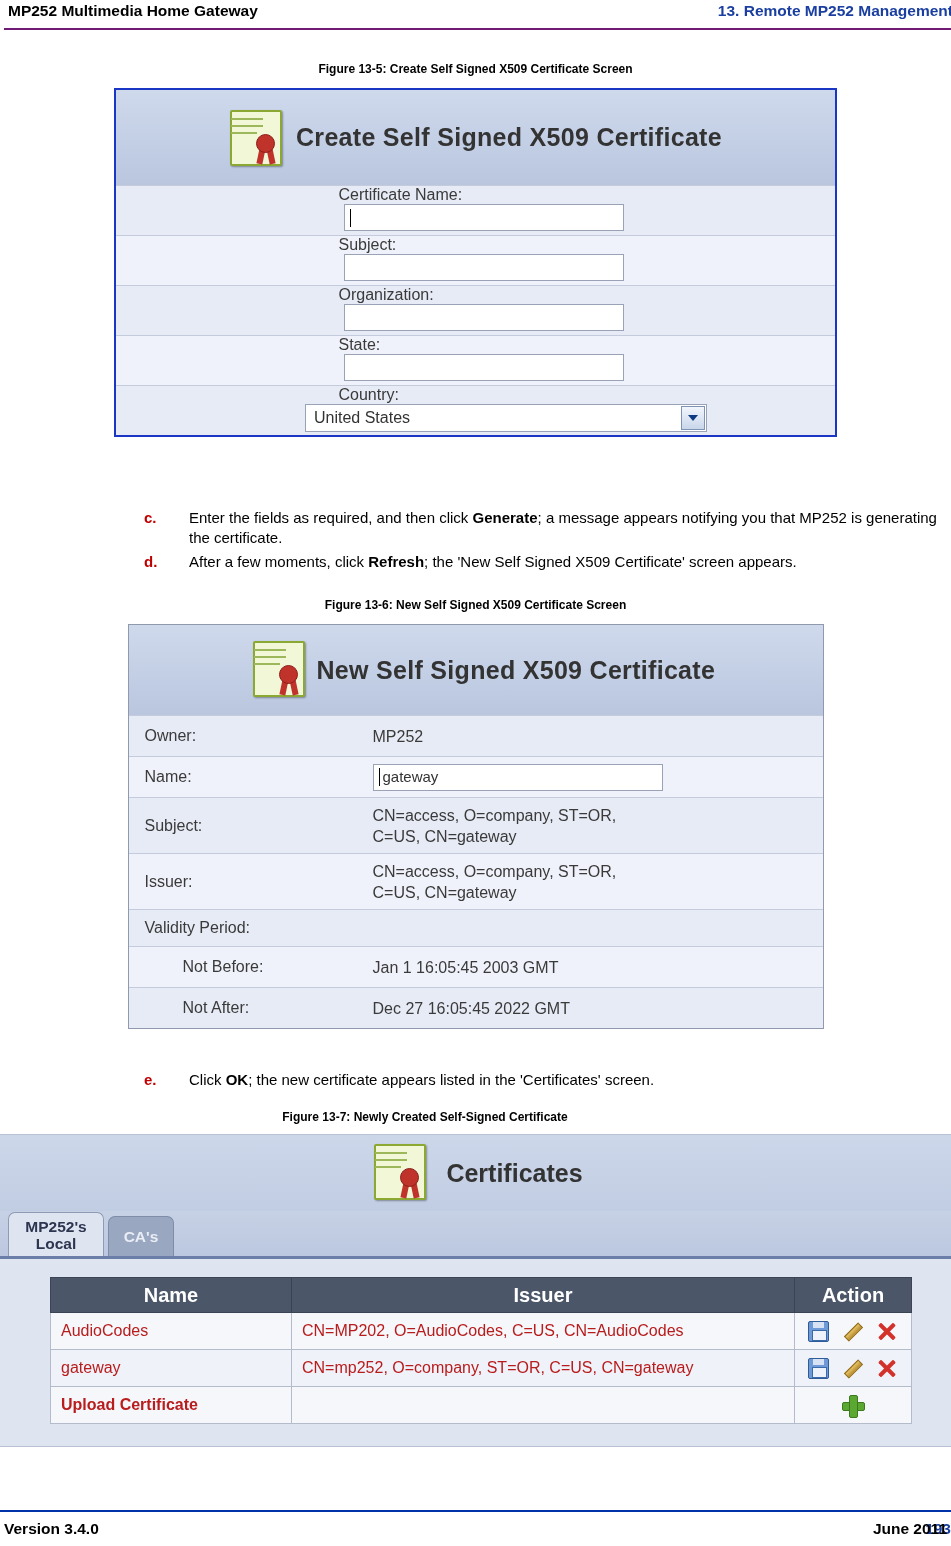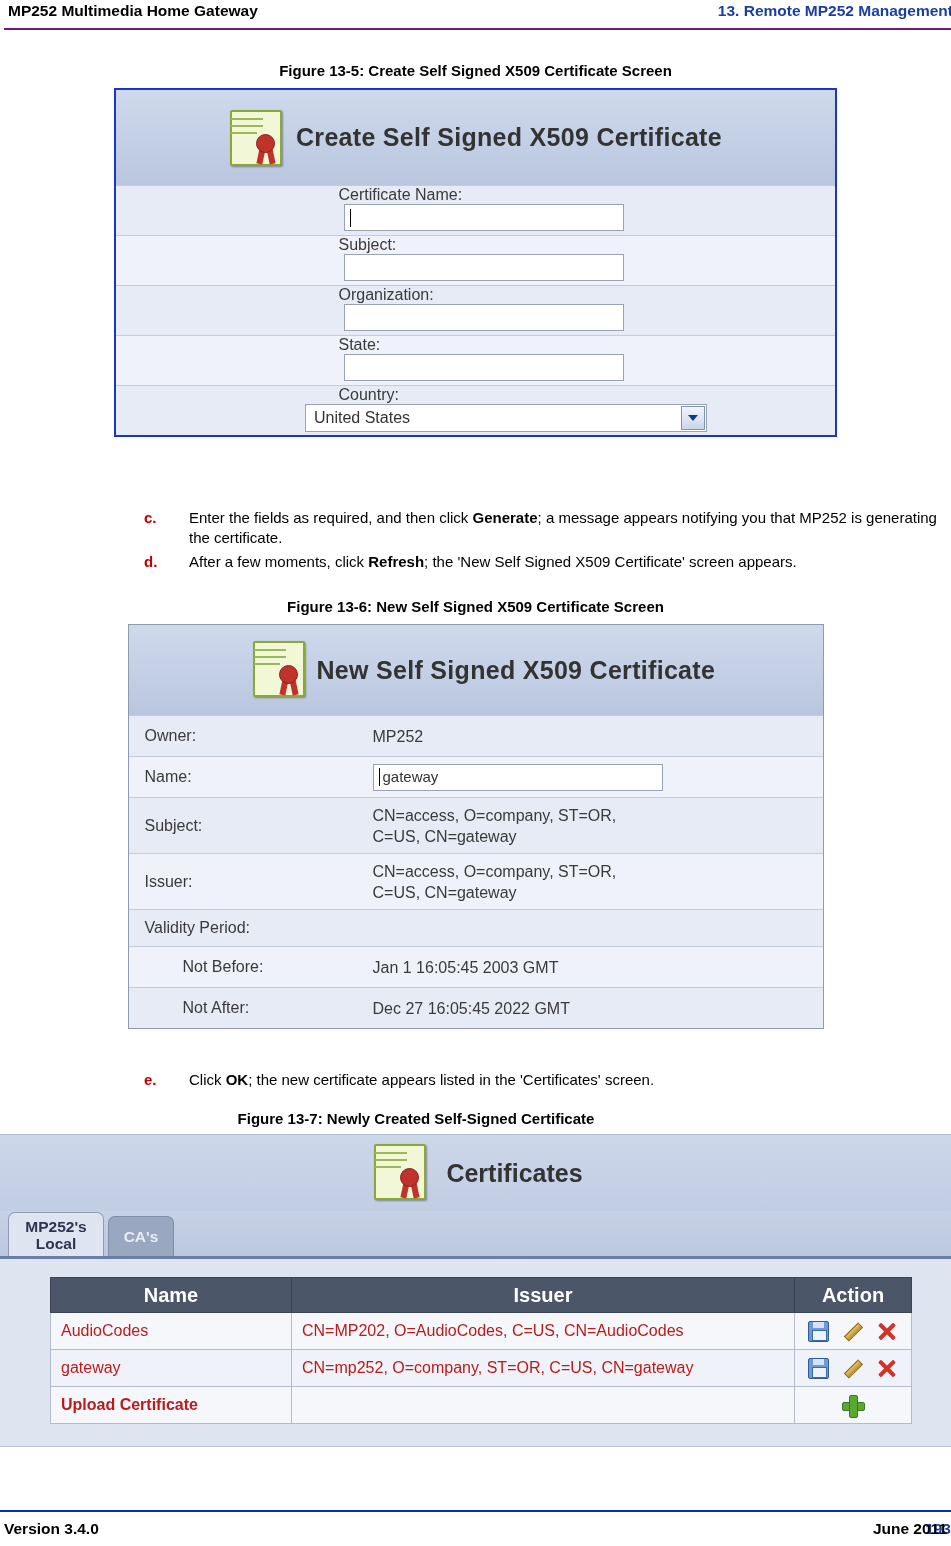--- a/index.html
+++ b/index.html
@@ -77,21 +77,21 @@
   .running-footer .f-right {
     position: absolute;
     right: 4px;
     top: 8px;
     font-size: 15.5px;
     font-weight: bold;
   }
   
   .fig-caption {
     text-align: center;
-    font-size: 15px;
+    font-size: 12px;
     font-weight: bold;
     color: #000;
   }
   
   .step {
     display: flex;
     font-size: 15px;
     line-height: 20px;
     margin-left: 144px;
     margin-right: 2px;
@@ -549,21 +549,21 @@
 
   <div style="position:absolute; top:1070px; left:0; width:951px;">
     <div class="step">
       <div class="marker">e.</div>
       <div class="txt">
         <span>Click </span><b>OK</b><span>; the new certificate appears listed in the 'Certificates' screen.</span>
       </div>
     </div>
   </div>
 
-  <div class="fig-caption" style="position:absolute; top:1110px; left:0; width:832px;">Figure 13-7: Newly Created Self-Signed Certificate</div>
+  <div class="fig-caption" style="position:absolute; top:1110px; left:0; width:832px;padding-left:9px;">Figure 13-7: Newly Created Self-Signed Certificate</div>
 
   <div style="position:absolute; top:1134px; left:0; width:951px;">
     <div class="shot3">
 
       <div class="s3title">
         <div class="cert-icon" style="position:relative; left:0; top:0;">
           <div class="sheet"></div>
           <div class="line" style="top:10px; width:32px;"></div>
           <div class="line" style="top:17px; width:32px;"></div>
           <div class="line" style="top:24px; width:26px;"></div>

